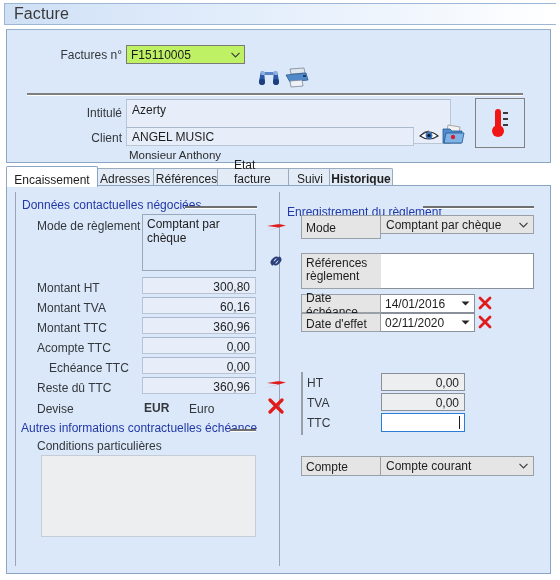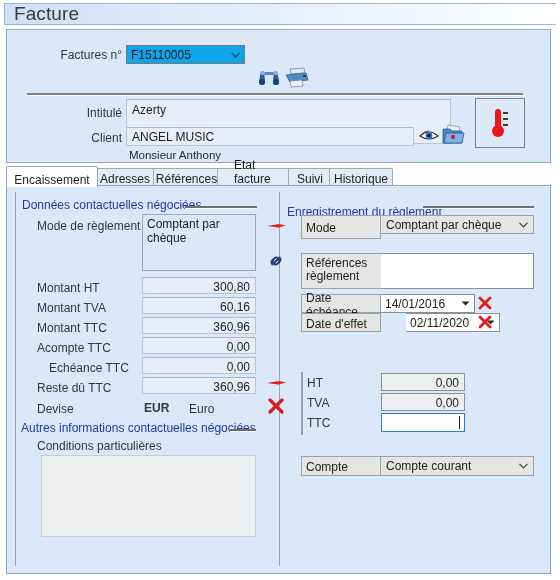--- a/index.html
+++ b/index.html
@@ -32,21 +32,21 @@
     width: 552px; height: 22px;
     background: linear-gradient(to right, #cfe0f5 0%, #dce9fa 28%, #eaf2fc 60%, #ffffff 100%);
     border: 1px solid #9bb7d4;
     border-right: none;
     box-sizing: border-box;
     display: flex;
     align-items: center;
   }
   .titlebar .title-text {
     padding-left: 9px;
-    font-size: 19px;
+    font-size: 16px;
     color: #3a3a3a;
     letter-spacing: .1px;
   }
 
   
   .form-panel {
     position: absolute;
     left: 6px; top: 29px;
     width: 545px; height: 134px;
     background: #dbe8f9;
@@ -58,21 +58,21 @@
   .row-label {
     position: absolute;
     color: #33373b;
     font-size: 12px;
     text-align: right;
   }
 
   
   .combo {
     position: absolute;
-    background: #0ea5e9;
+    background: #bef264;
     border: 1px solid #7a7a7a;
     box-sizing: border-box;
     display: flex;
     align-items: center;
     font-size: 12px;
     color: #1d1d1d;
   }
   .combo .combo-val {
     padding-left: 4px;
     flex: 1;
@@ -394,21 +394,21 @@
     </div>
     <div class="tab" style="left:147px; width:67px;">
       <span>Références</span>
     </div>
     <div class="tab" style="left:211px; width:74px;">
       <span>Etat facture</span>
     </div>
     <div class="tab" style="left:282px; width:44px;">
       <span>Suivi</span>
     </div>
-    <div class="tab" style="left:323px; width:64px;">
+    <div class="tab" style="left:323px; width:64px;font-weight:bold;">
       <span>Historique</span>
     </div>
   </div>
 
   <div class="tabpage">
 
     <div class="grpline" style="left:8px; top:6px; height:374px;"></div>
     <div class="grpline" style="left:272px; top:6px; height:374px;"></div>
 
     <div class="group-title" style="left:15px; top:12px;">Données contactuelles négociées</div>
@@ -432,21 +432,21 @@
     <div class="lbl" style="left:42px; top:175px;">Echéance TTC</div>
     <div class="amt-field" style="left:135px; top:171px; width:114px; height:17px;">0,00</div>
 
     <div class="lbl" style="left:30px; top:195px;">Reste dû TTC</div>
     <div class="amt-field" style="left:135px; top:191px; width:114px; height:17px;">360,96</div>
 
     <div class="lbl" style="left:30px; top:216px;">Devise</div>
     <div class="lbl" style="left:137px; top:215px; font-weight:bold;">EUR</div>
     <div class="lbl" style="left:175px; top:216px;margin-left:7px;">Euro</div>
 
-    <div class="group-title" style="left:14px; top:235px;">Autres informations contactuelles négociées</div>
+    <div class="group-title" style="left:14px; top:235px;">Autres informations contractuelles échéance</div>
     <div class="group-rule" style="left:223px; top:243px; width:26px;"></div>
 
     <div class="lbl" style="left:30px; top:253px;">Conditions particulières</div>
     <div class="memo-box" style="left:34px; top:269px; width:215px; height:82px;"></div>
 
     <span class="icon" style="left:258px; top:33px;">
       <svg width="22" height="13" viewBox="0 0 22 13">
         <path d="M0 2 L14 5 L2 7 L14 8.5 L0 12 L21 6.5 Z" fill="#e01b1b"></path>
       </svg>
     </span>
@@ -495,21 +495,21 @@
           </svg>
       </span>
     </div>
     <span class="icon" style="left:471px; top:110px;">
       <svg width="14" height="14" viewBox="0 0 14 14">
         <path d="M2 2 L12 12 M12 2 L2 12" stroke="#e01b1b" stroke-width="2.8" stroke-linecap="round"></path>
       </svg>
     </span>
 
     <div class="cell-label" style="left:294px; top:127px; width:80px; height:19px;">Date d'effet</div>
-    <div class="date-field" style="left:374px; top:127px; width:94px; height:19px;margin-left:25px;">
+    <div class="date-field" style="left:374px; top:127px; width:94px; height:19px;">
       <span class="dv">02/11/2020</span>
       <span class="dchev">
         <svg width="9" height="5" viewBox="0 0 9 5">
             <path d="M0.5 0.5 L4.5 4.5 L8.5 0.5 Z" fill="#262626"></path>
           </svg>
       </span>
     </div>
     <span class="icon" style="left:471px; top:129px;">
       <svg width="14" height="14" viewBox="0 0 14 14">
         <path d="M2 2 L12 12 M12 2 L2 12" stroke="#e01b1b" stroke-width="2.8" stroke-linecap="round"></path>

